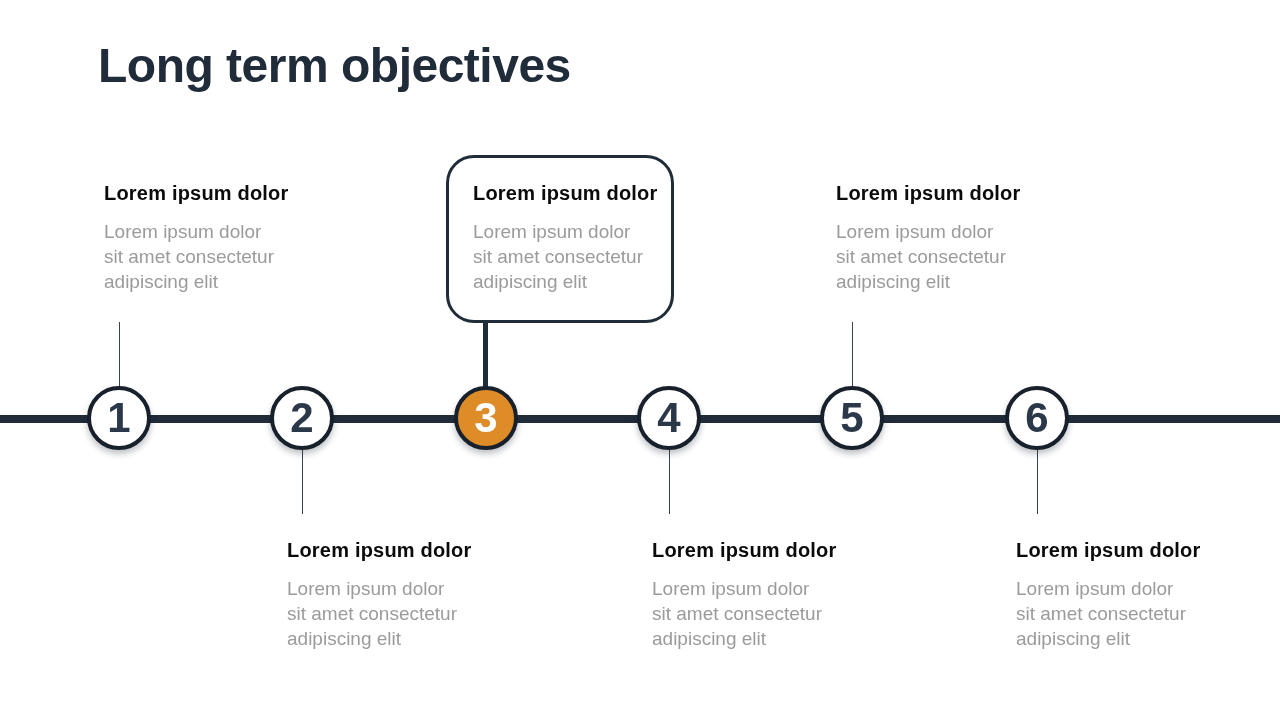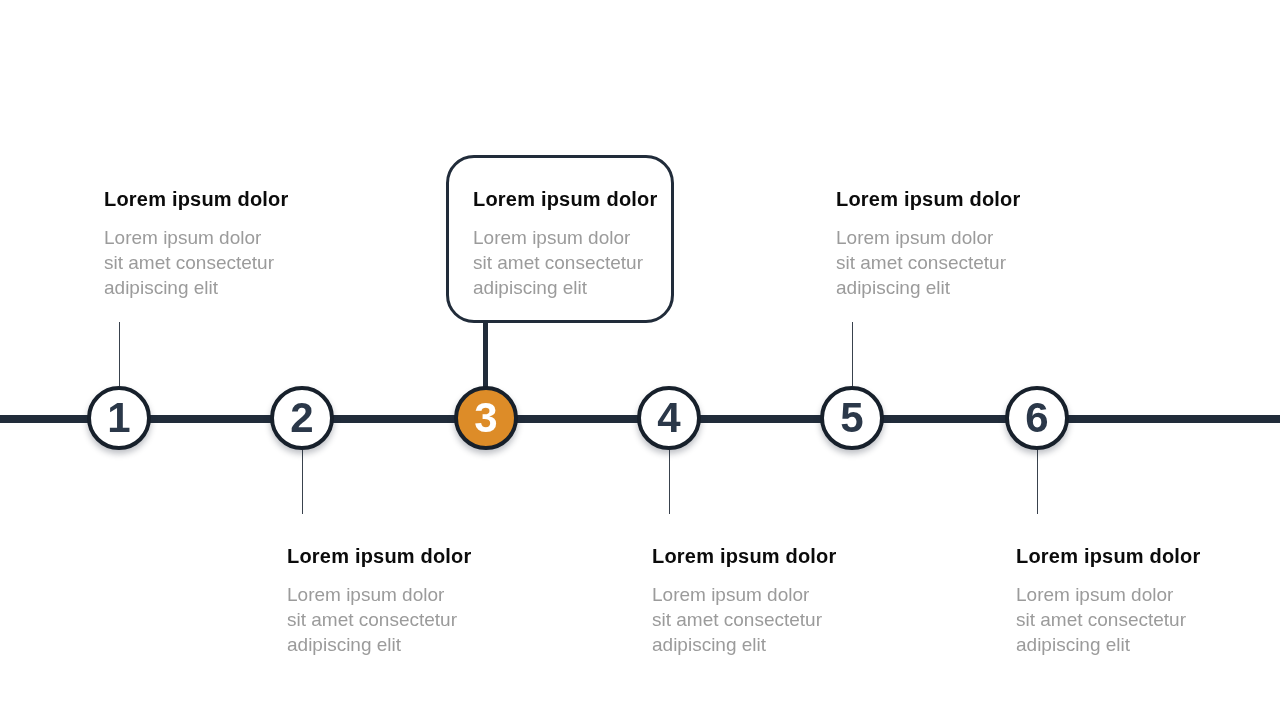--- a/index.html
+++ b/index.html
@@ -81,21 +81,20 @@
     border: 3px solid var(--navy, #212C3A);
     border-radius: 28px;
     background: #FFFFFF;
     box-sizing: border-box;
     z-index: 1;
   }
   .text-block {
     position: absolute;
     width: 215px;
     z-index: 3;
-    margin-top: 6px;
   }
   .text-block .heading {
     font-size: 20px;
     font-weight: 700;
     color: var(--heading-text, #0B0B0B);
     letter-spacing: 0.2px;
     margin: 0 0 13px 0;
     line-height: 26px;
     white-space: nowrap;
   }
@@ -112,20 +111,21 @@
   .n3 { left: 454px; }  .c3 { left: 483px; }  .t3 { left: 473px;  top: 180px; }
   .n4 { left: 637px; }  .c4 { left: 669px; }  .t4 { left: 652px;  top: 537px; }
   .n5 { left: 820px; }  .c5 { left: 852px; }  .t5 { left: 836px;  top: 180px; }
   .n6 { left: 1005px; } .c6 { left: 1037px; } .t6 { left: 1016px; top: 537px; }
 </style>
 </head>
 <body>
 
 <div class="slide">
 
+  <div class="page-title">Long term objectives</div>
 
   <div class="timeline-bar"></div>
 
   <div class="connector up c1"></div>
   <div class="connector down c2"></div>
   <div class="connector thick c3"></div>
   <div class="connector down c4"></div>
   <div class="connector up c5"></div>
   <div class="connector down c6"></div>
 

